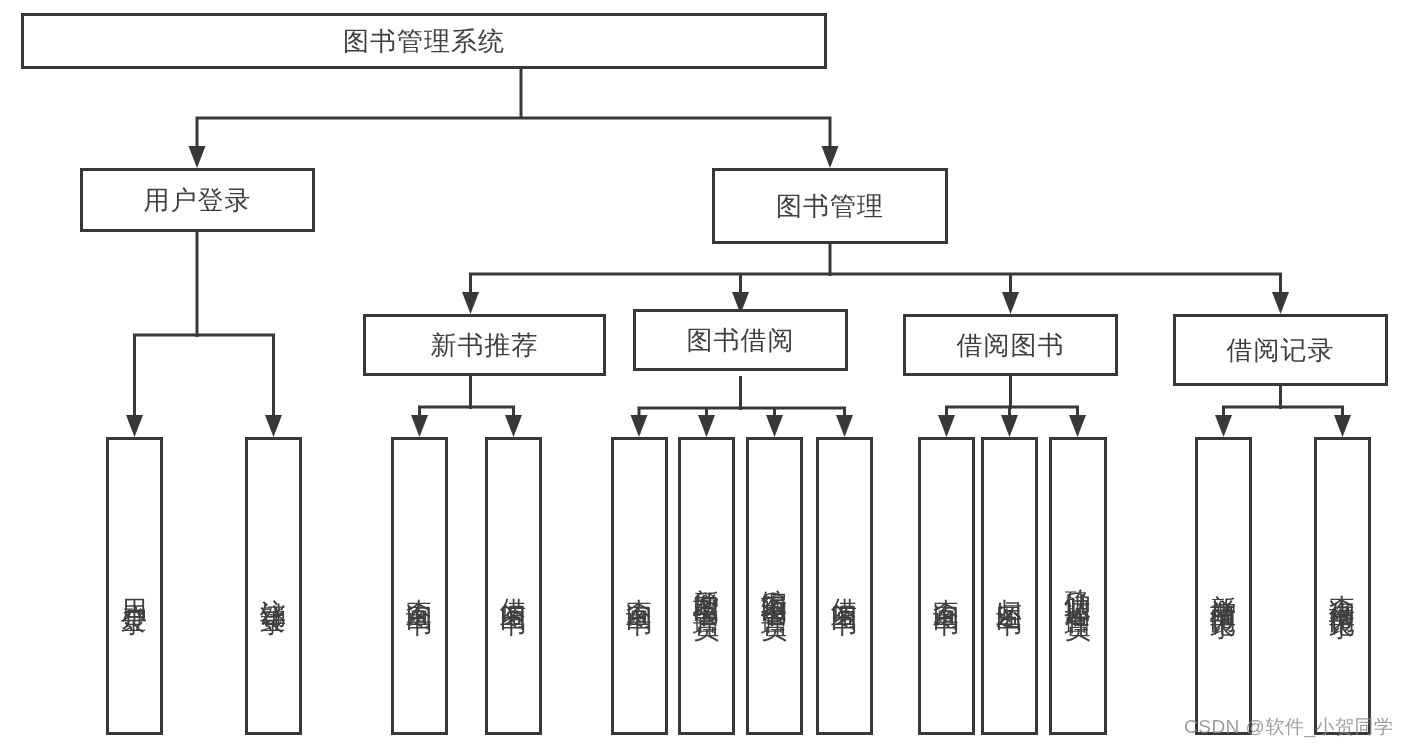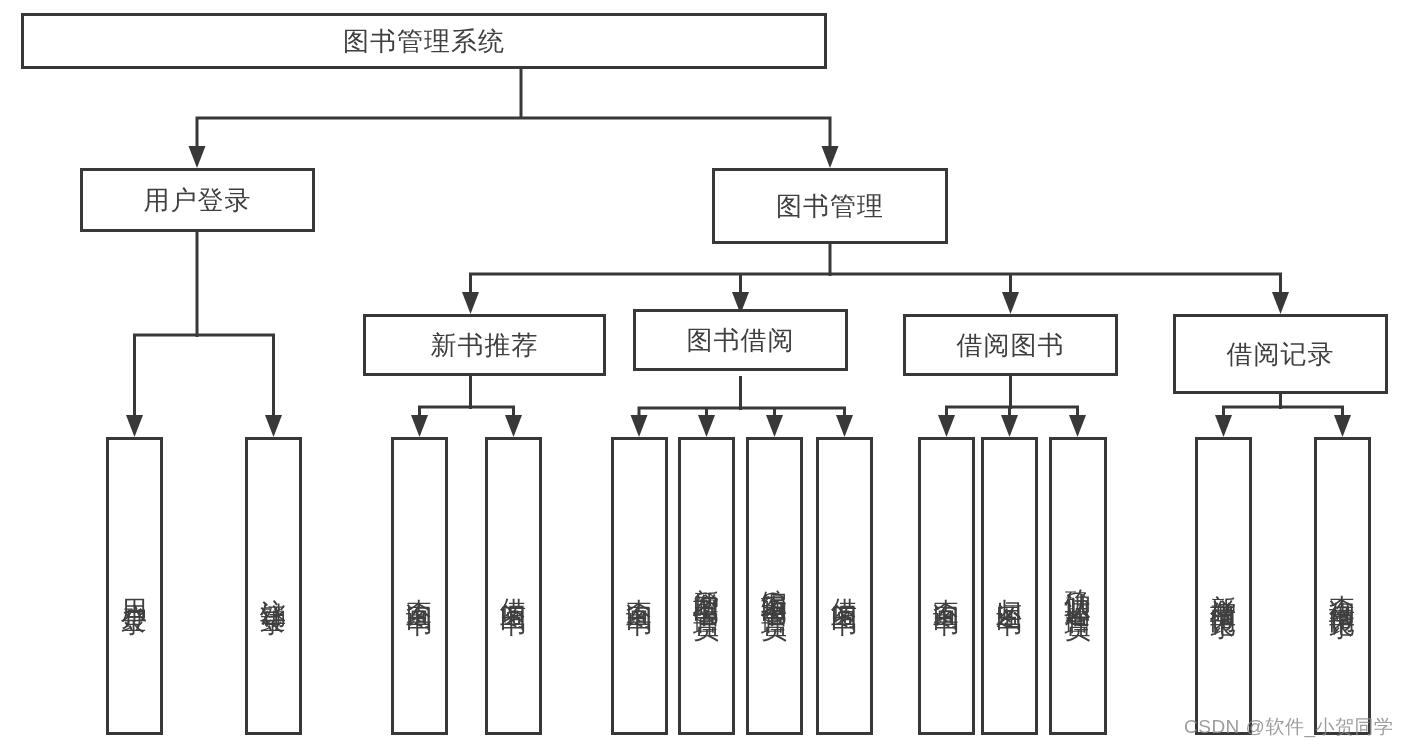--- a/index.html
+++ b/index.html
@@ -106,21 +106,21 @@
 
   <div class="node" style="left:363px; top:314px; width:243px; height:62px;">
     <span>新书推荐</span>
   </div>
   <div class="node" style="left:633px; top:296px; width:215px; height:62px;margin-top:13px;">
     <span>图书借阅</span>
   </div>
   <div class="node" style="left:903px; top:314px; width:215px; height:62px;">
     <span>借阅图书</span>
   </div>
-  <div class="node" style="left:1173px; top:314px; width:215px; height:80px;">
+  <div class="node" style="left:1173px; top:314px; width:215px; height:72px;">
     <span>借阅记录</span>
   </div>
 
   <div class="node leaf" style="left:391px; top:437px; width:57px; height:298px;">
     <span>查询图书</span>
   </div>
   <div class="node leaf" style="left:485px; top:437px; width:57px; height:298px;">
     <span>借阅图书</span>
   </div>
 

